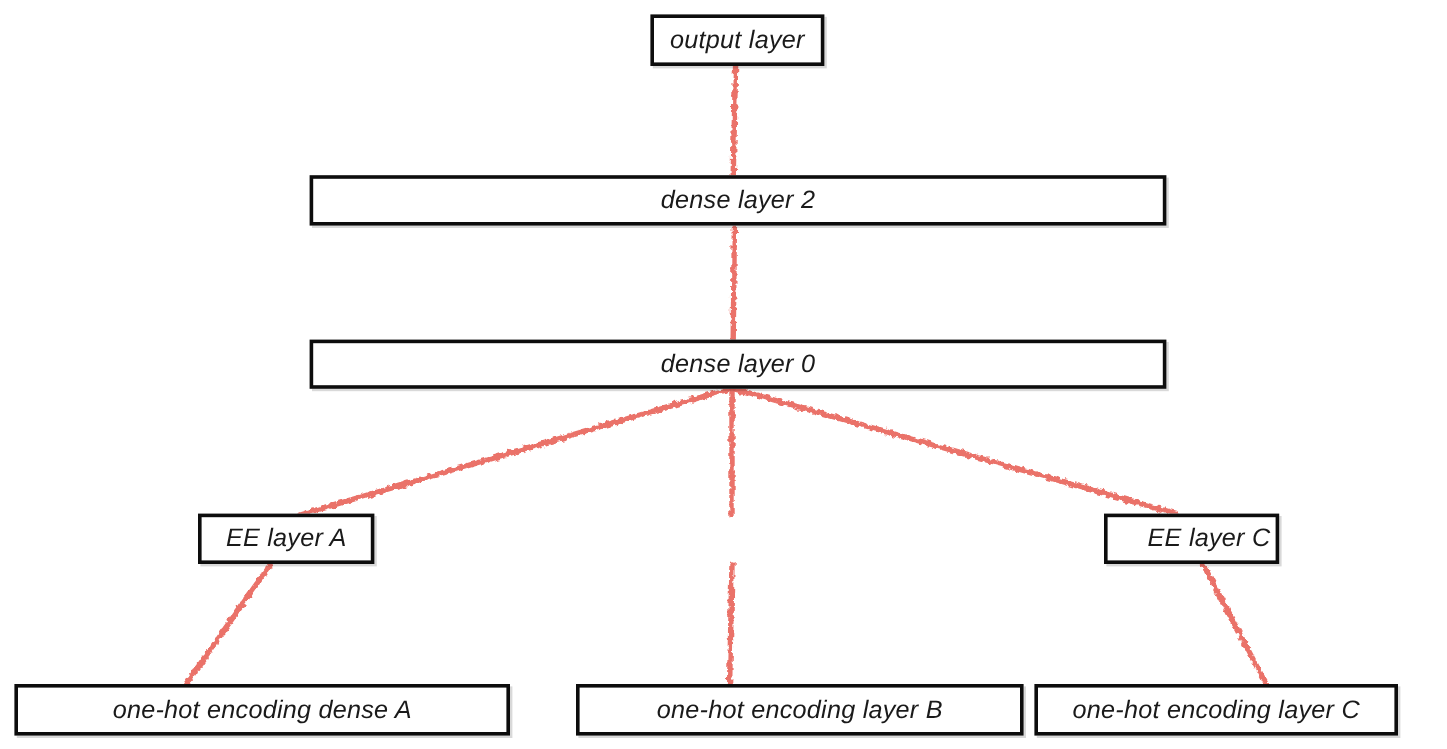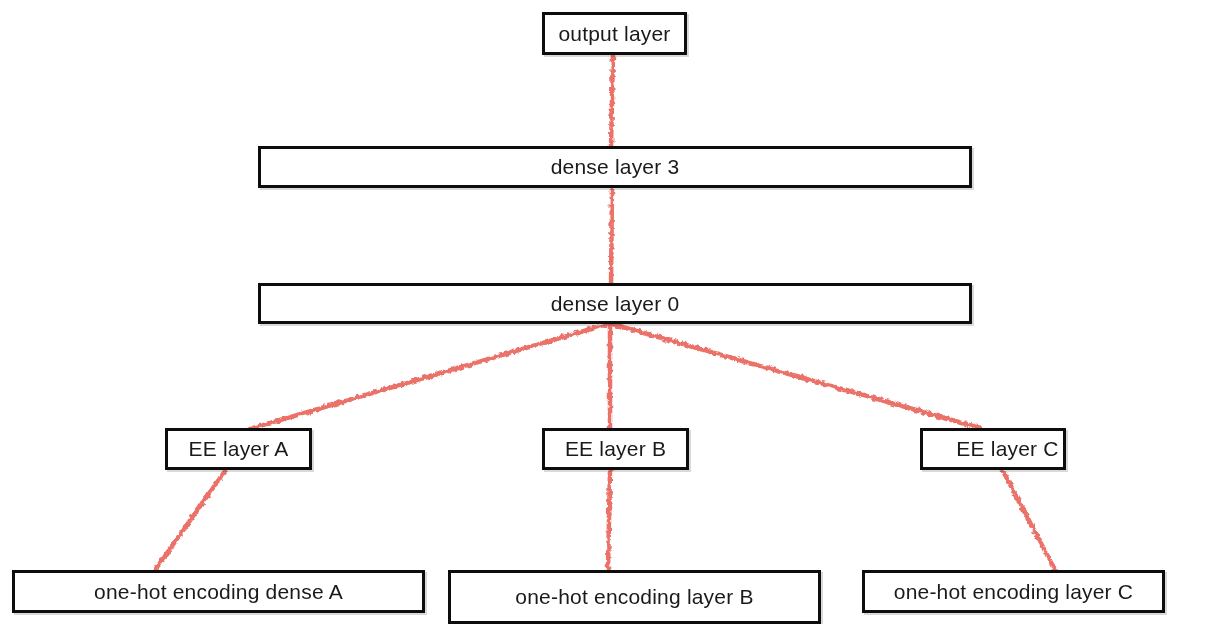--- a/index.html
+++ b/index.html
@@ -28,29 +28,30 @@
     background: #ffffff;
     border: 3px solid #0d0d0d;
     box-shadow: 2px 2px 0 rgba(0,0,0,0.15);
     display: flex;
     align-items: center;
     justify-content: center;
     font-size: 21px;
     color: #1a1a1a;
     white-space: nowrap;
     letter-spacing: 0.2px;
+    font-style: italic;
   }
   .node-output   { left: 542px; top: 12px;  width: 145px; height: 43px; }
   .node-dense1   { left: 258px; top: 146px; width: 714px; height: 42px; }
   .node-dense0   { left: 258px; top: 283px; width: 714px; height: 41px; }
   .node-ee-a     { left: 165px; top: 428px; width: 147px; height: 42px; }
   .node-ee-b     { left: 542px; top: 428px; width: 147px; height: 42px; }
   .node-ee-c     { left: 920px; top: 428px; width: 146px; height: 42px; padding-left: 29px; }
   .node-onehot-a { left: 12px;  top: 570px; width: 413px; height: 43px; }
-  .node-onehot-b { left: 448px; top: 570px; width: 373px; height: 54px; }
+  .node-onehot-b { left: 480px; top: 570px; width: 373px; height: 43px; }
   .node-onehot-c { left: 862px; top: 570px; width: 303px; height: 43px; }
 </style>
 </head>
 <body>
 
 <div class="canvas">
 
   <svg class="edges-layer" width="1206" height="624" viewBox="0 0 1206 624" xmlns="http://www.w3.org/2000/svg">
     <defs>
       <filter id="roughen" x="-10%" y="-10%" width="120%" height="120%">
@@ -68,34 +69,31 @@
       <line stroke-width="4.5" stroke-opacity="0.92" x1="610" y1="470" x2="608" y2="570" stroke="#e8655c"></line>
       <line stroke-width="4.5" stroke-opacity="0.92" x1="1003" y1="471" x2="1055" y2="570" stroke="#e8655c"></line>
     </g>
   </svg>
 
   <div class="node node-output">
     <span>output layer</span>
   </div>
 
   <div class="node node-dense1">
-    <span>dense layer 3</span>
+    <span>dense layer 2</span>
   </div>
 
   <div class="node node-dense0">
     <span>dense layer 0</span>
   </div>
 
   <div class="node node-ee-a">
     <span>EE layer A</span>
   </div>
 
-  <div class="node node-ee-b">
-    <span>EE layer B</span>
-  </div>
 
   <div class="node node-ee-c">
     <span>EE layer C</span>
   </div>
 
   <div class="node node-onehot-a">
     <span>one-hot encoding dense A</span>
   </div>
 
   <div class="node node-onehot-b">

